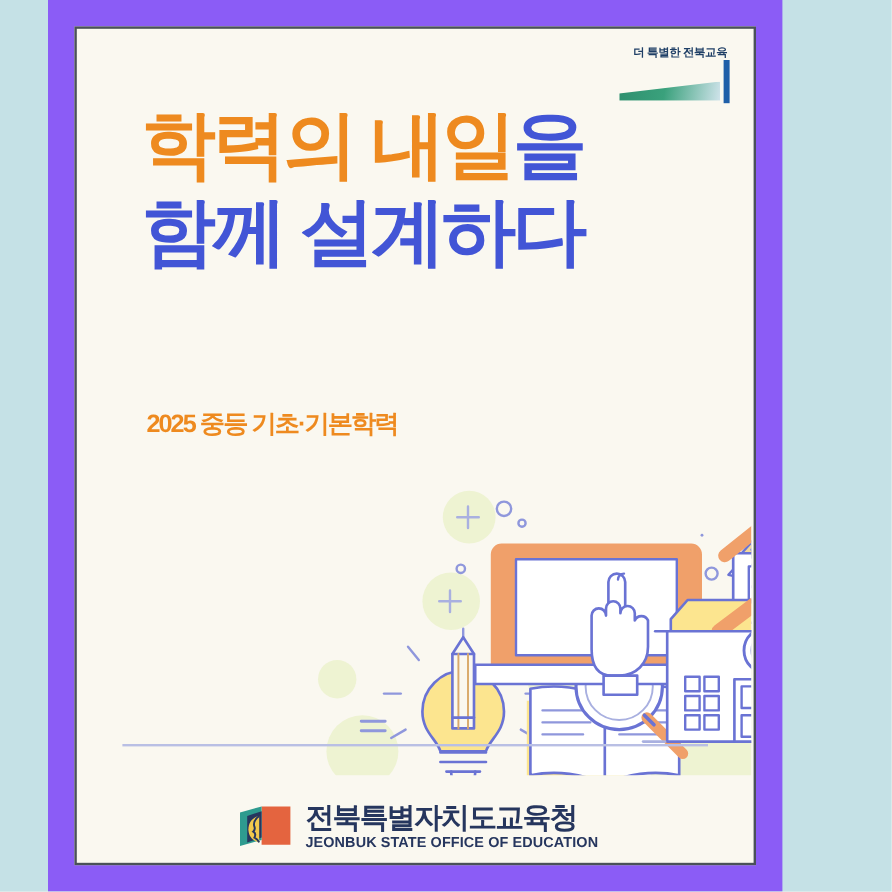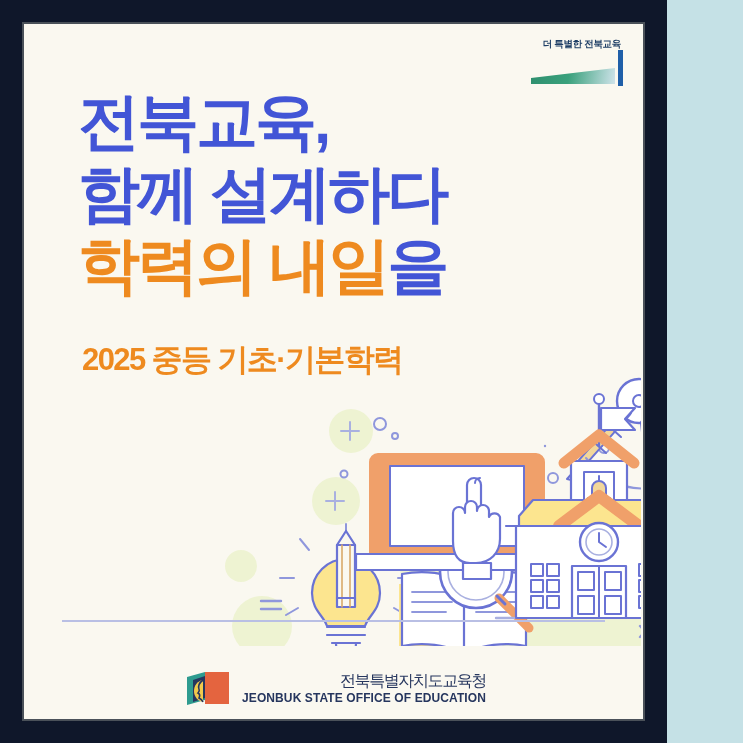--- a/index.html
+++ b/index.html
@@ -6,22 +6,23 @@
   html,body { width:743px; height:743px; }
   body {
     background:#c5e1e6;
     font-family:"Liberation Sans", sans-serif;
     overflow:hidden;
   }
 
   
   #poster {
     position:relative;
-    width:667px; height:743px;
-    background:#0f172a;
+    width:612px; height:743px;
+    background:#8b5cf6;
+    margin-left:40px;
   }
   .frame {
     position:absolute;
     left:22px; top:22px; right:22px; bottom:22px;
     border:2px solid #4a5159;
     background:#faf8f0;
   }
   .card {
     position:absolute;
     left:26px; top:26px; right:26px; bottom:26px;
@@ -72,21 +73,21 @@
     white-space:nowrap;
   }
   .hl-line { display:block; }
   .hl-blue   { color:#4255d6; }
   .hl-orange { color:#ee8a1f; }
 
   
   .subtitle {
     position:absolute;
     left:56px; top:314px;
-    font-size:31px;
+    font-size:21px;
     font-weight:bold;
     line-height:1.32;
     letter-spacing:-1.6px;
     color:#ee8a1f;
     white-space:nowrap;
   }
   .sub-line { display:block; }
 
   
   .illus {
@@ -108,22 +109,22 @@
     position:absolute;
     left:0; right:0; top:640px;
     display:flex;
     align-items:center;
     justify-content:center;
     gap:11px;
   }
   .foot-mark { width:50px; height:46px; flex:0 0 auto; }
   .foot-text { display:flex; flex-direction:column; }
   .foot-ko {
-    font-size:16px; font-weight:normal; letter-spacing:-1.4px;
-    color:#26365e; line-height:1.06; white-space:nowrap;text-align:right;
+    font-size:24px; font-weight:bold; letter-spacing:-1.4px;
+    color:#26365e; line-height:1.06; white-space:nowrap;
   }
   .foot-en {
     font-size:12px; font-weight:bold; letter-spacing:0.1px;
     color:#26365e; line-height:1.2; white-space:nowrap; margin-top:1px;
   }
 </style>
 </head>
 <body>
 
 <div id="poster">
@@ -131,23 +132,22 @@
 
   <div class="card">
 
     <div class="brand">
       <div class="brand-tag">더 특별한 전북교육</div>
       <div class="brand-swoosh"></div>
       <div class="brand-bar"></div>
     </div>
 
     <div class="headline">
-      <span class="hl-line hl-blue">전북교육,</span>
+      <span class="hl-line"><span class="hl-orange">학력의 내일</span><span class="hl-blue">을</span></span>
       <span class="hl-line hl-blue">함께 설계하다</span>
-      <span class="hl-line"><span class="hl-orange">학력의 내일</span><span class="hl-blue">을</span></span>
     </div>
 
     <div class="subtitle">
       <span class="sub-line">2025 중등 기초·기본학력</span>
     </div>
 
     <svg class="illus" viewBox="0 0 691 320">
       <g fill="none" stroke="#6a73d4" stroke-width="2.2" stroke-linecap="round" stroke-linejoin="round">
 
         <g stroke="none" fill="#eef3d2">

